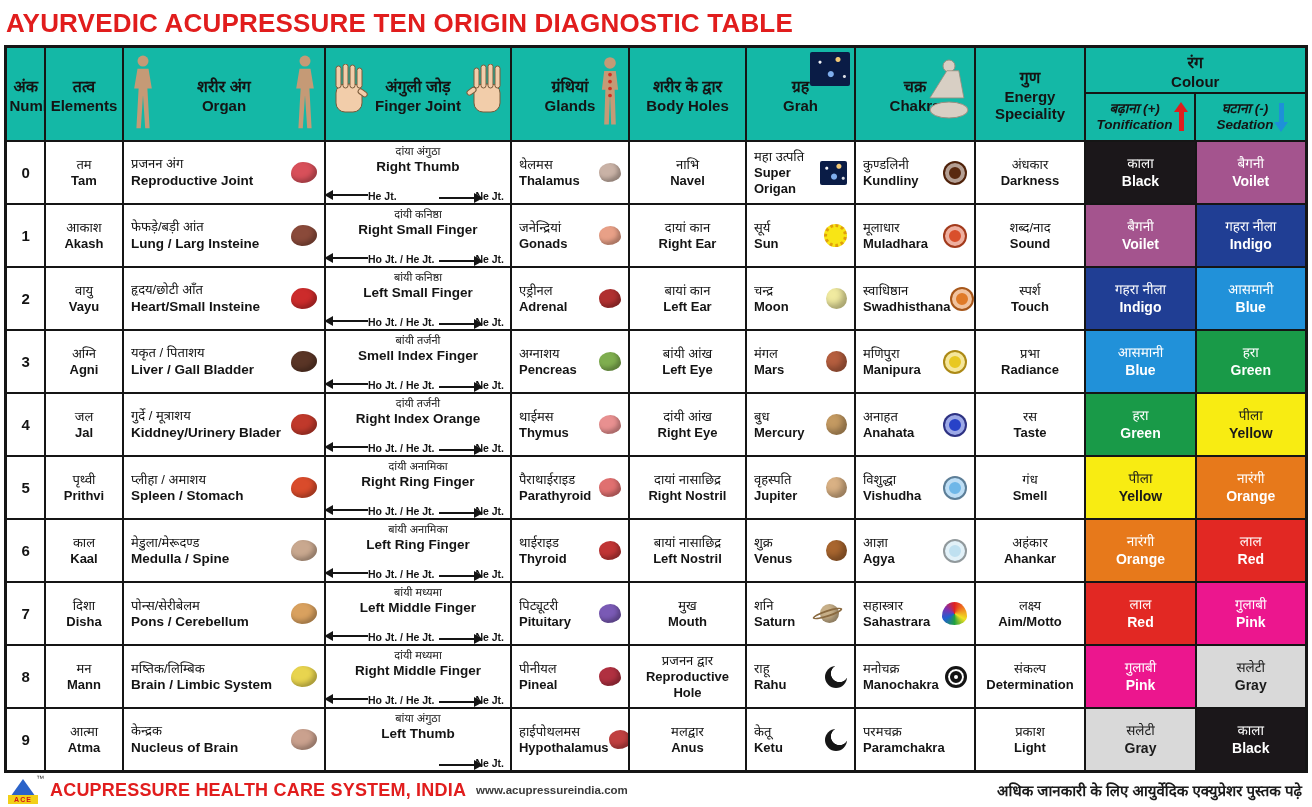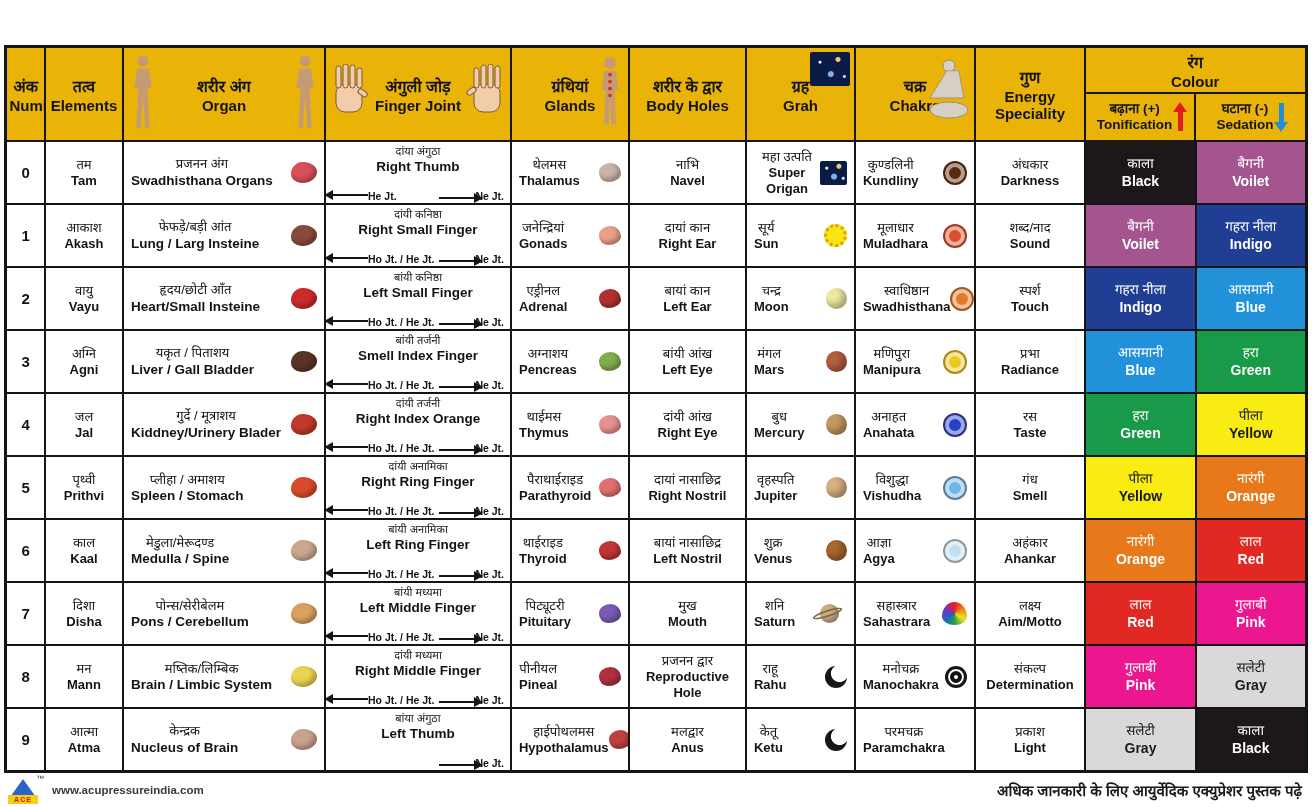--- a/index.html
+++ b/index.html
@@ -10,44 +10,44 @@
   .title-hi{color:#1c1d8a;font-weight:bold;font-size:30px;line-height:1;}
   .title-en{color:#e11d1d;font-weight:bold;font-size:26px;line-height:1;letter-spacing:.2px;}
 
   
   table{border-collapse:collapse;table-layout:fixed;width:1300px;height:728px;margin:0 auto;border:3px solid #151515;}
   th,td{border:2px solid #151515;padding:1px 2px;vertical-align:middle;box-sizing:border-box;overflow:hidden;}
   thead tr{height:92px;}
   tbody tr{height:63px;}
   .h-hi{font-size:16px;font-weight:bold;}
   .h-en{font-size:15px;font-weight:bold;}
-  th{text-align:center;position:relative;background:#eab308;}
+  th{text-align:center;position:relative;background:#14b8a6;}
   .h-icon{position:absolute;}
 
   
   .colour-th{padding:0;}
   .colour-title{height:44px;display:flex;flex-direction:column;justify-content:center;border-bottom:2px solid #151515;}
   .colour-sub{display:flex;height:46px;}
   .colour-sub .half{flex:1;display:flex;align-items:center;justify-content:center;gap:6px;}
   .colour-sub .half + .half{border-left:2px solid #151515;}
-  .sub-lbl{font-size:13.5px;font-weight:bold;line-height:1.15;text-align:center;}
+  .sub-lbl{font-size:13.5px;font-weight:bold;line-height:1.15;text-align:center;font-style:italic;}
   .big-arrow{position:relative;width:5px;height:20px;display:inline-block;}
   .arrow-up{background:#e11d1d;margin-top:8px;}
   .arrow-up::before{content:"";position:absolute;top:-9px;left:-5px;border-left:7px solid transparent;border-right:7px solid transparent;border-bottom:10px solid #e11d1d;}
   .arrow-down{background:#1e90d8;margin-bottom:8px;}
   .arrow-down::after{content:"";position:absolute;bottom:-9px;left:-5px;border-left:7px solid transparent;border-right:7px solid transparent;border-top:10px solid #1e90d8;}
 
   
   td .hi{font-size:13px;line-height:1.25;}
   td .en{font-size:13px;font-weight:bold;line-height:1.2;}
   .c{text-align:center;}
   .num{font-size:15px;font-weight:bold;text-align:center;}
 
   .pair-cell{display:flex;align-items:center;justify-content:space-between;padding:0 5px;height:100%;}
-  .pair-cell .txt{text-align:center;}
+  .pair-cell .txt{text-align:left;}
   .organ-txt .en{font-size:13.5px;}
 
   
   .fj{position:relative;text-align:center;padding:2px 4px 0 4px;height:100%;box-sizing:border-box;}
   .fj .hi{font-size:11px;}
   .fj .en{font-size:13.5px;font-weight:bold;}
   .fj-bottom{position:absolute;left:4px;right:4px;bottom:1px;display:flex;justify-content:space-between;align-items:flex-end;}
   .fj-side{display:flex;line-height:1;}
   .fj-side.l{align-items:flex-start;}
   .fj-side.r{align-items:flex-end;}
@@ -84,20 +84,21 @@
   .footer-company{color:#e11d1d;font-weight:bold;font-size:18px;letter-spacing:.2px;}
   .footer-url{color:#3a3a3a;font-weight:bold;font-size:11.5px;margin-left:2px;}
   .footer-note{margin-left:auto;font-size:15px;font-weight:bold;color:#1a1a1a;}
 
   svg .skin{fill:#c59a76;}
 </style>
 </head>
 <body>
 
 <div class="title-bar">
+  <span class="title-en">AYURVEDIC ACUPRESSURE TEN ORIGIN DIAGNOSTIC TABLE</span>
 </div>
 
 <table>
   <colgroup>
     <col style="width:39px">
       <col style="width:78px">
       <col style="width:202px">
       <col style="width:186px">
     <col style="width:118px">
       <col style="width:117px">
@@ -225,21 +226,21 @@
       <tr>
         <td class="num">0</td>
         <td>
           <div class="hi c">तम</div>
           <div class="en c">Tam</div>
         </td>
         <td>
           <div class="pair-cell">
             <div class="txt organ-txt">
               <div class="hi">प्रजनन अंग</div>
-              <div class="en">Swadhisthana Organs</div>
+              <div class="en">Reproductive Joint</div>
             </div>
             <span class="icon blob" style="background: rgb(216, 80, 90);"></span>
           </div>
         </td>
         <td>
           <div class="fj">
             <div class="hi">दांया अंगुठा</div>
             <div class="en">Right Thumb</div>
             <div class="fj-bottom">
               <div class="fj-side l">
@@ -970,15 +971,16 @@
       </tr>
     </tbody>
 </table>
 
 <div class="footer">
   <span class="logo">
     <span class="tri"></span>
     <span class="base">ACE</span>
     <span class="tm">™</span>
   </span>
+  <span class="footer-company">ACUPRESSURE HEALTH CARE SYSTEM, INDIA</span>
   <span class="footer-url">www.acupressureindia.com</span>
   <span class="footer-note">अधिक जानकारी के लिए आयुर्वेदिक एक्युप्रेशर पुस्तक पढ़े</span>
 </div>
 
 </body></html>

